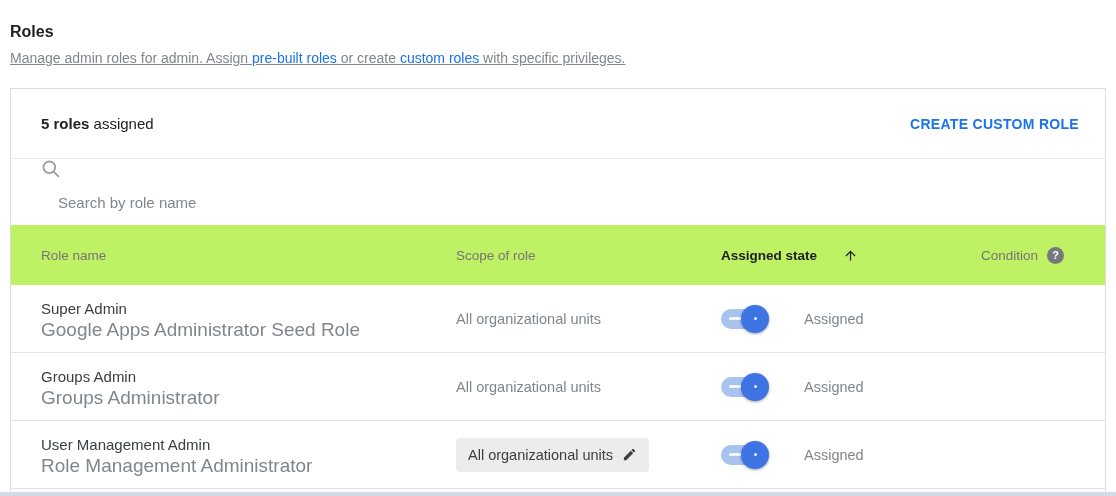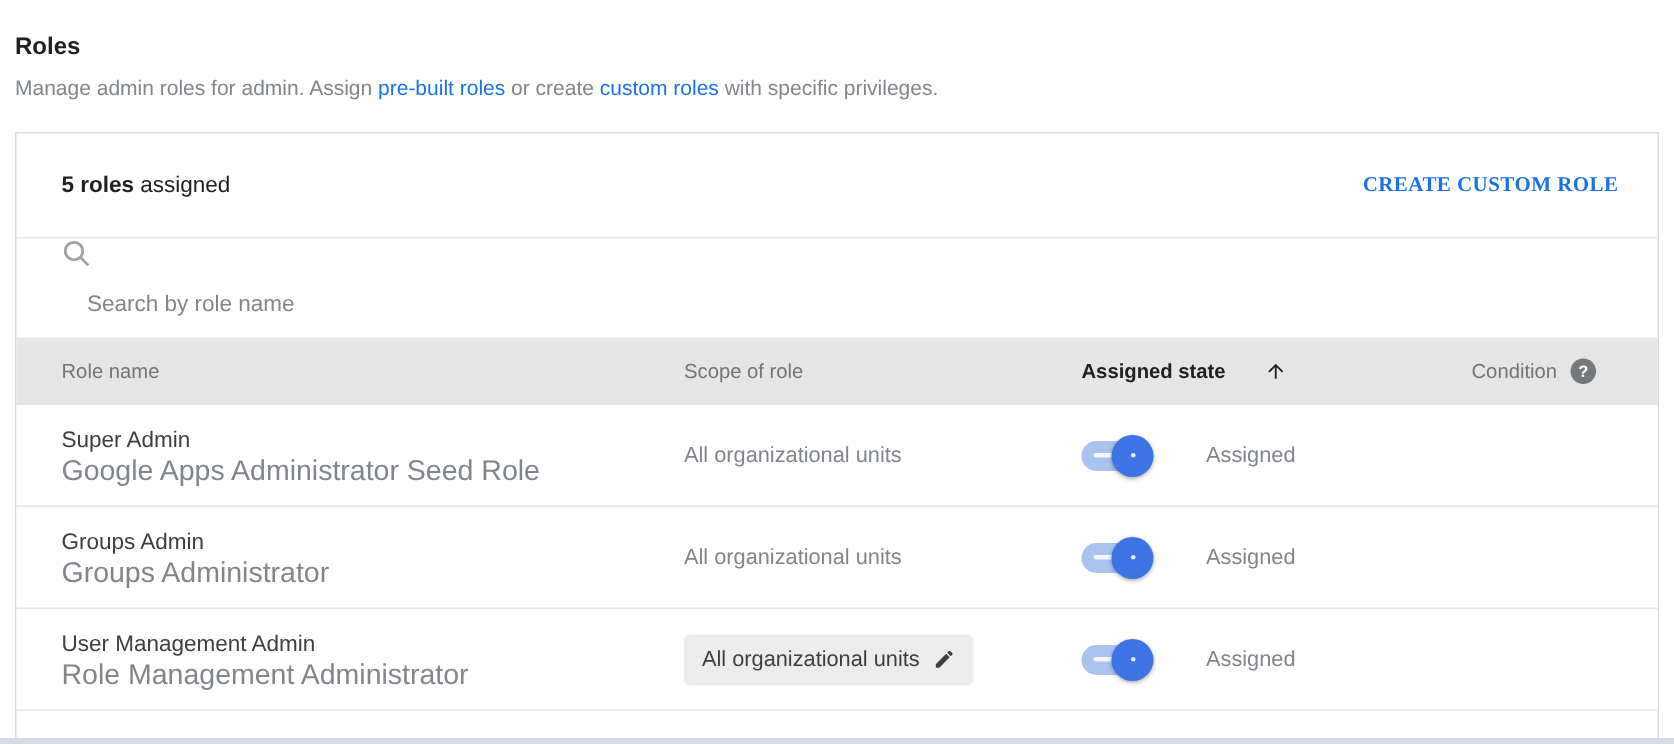--- a/index.html
+++ b/index.html
@@ -18,20 +18,21 @@
     font-size: 16px;
     line-height: 20px;
     font-weight: 700;
     color: #212121;
   }
   .page-subtitle {
     margin-top: 8px;
     font-size: 14px;
     line-height: 16px;
     color: #80868b;
+    text-decoration: underline;
   }
   .page-subtitle a {
     color: #1a73e8;
     text-decoration: none;
     cursor: pointer;
   }
 
   
   .card {
     margin-top: 22px;
@@ -50,21 +51,21 @@
     justify-content: space-between;
     padding: 0 20px 0 30px;
     border-bottom: 1px solid #e8e8e8;
   }
   .roles-count { font-size: 15px; color: #212121; }
   .roles-count b { font-weight: 700; }
   .create-btn {
     border: none;
     background: transparent;
     color: #1a73e8;
-    font-family: Liberation Serif, serif;
+    font-family: Liberation Sans, sans-serif;
     font-size: 14px;
     font-weight: 700;
     letter-spacing: 0.3px;
     cursor: pointer;
     padding: 8px 6px;
   }
 
   
   .search-row {
     height: 66px;
@@ -89,22 +90,22 @@
   
   .grid {
     display: grid;
     grid-template-columns: 415px 265px 250px 1fr;
     align-items: center;
     padding-left: 30px;
   }
 
   
   .thead {
-    height: 45px;
-    background: #e5e5e5;
+    height: 60px;
+    background: #bef264;
     font-size: 13.5px;
     color: #757575;
   }
   .th-sorted {
     display: flex;
     align-items: center;
     gap: 26px;
     font-weight: 700;
     color: #202124;
     cursor: pointer;

